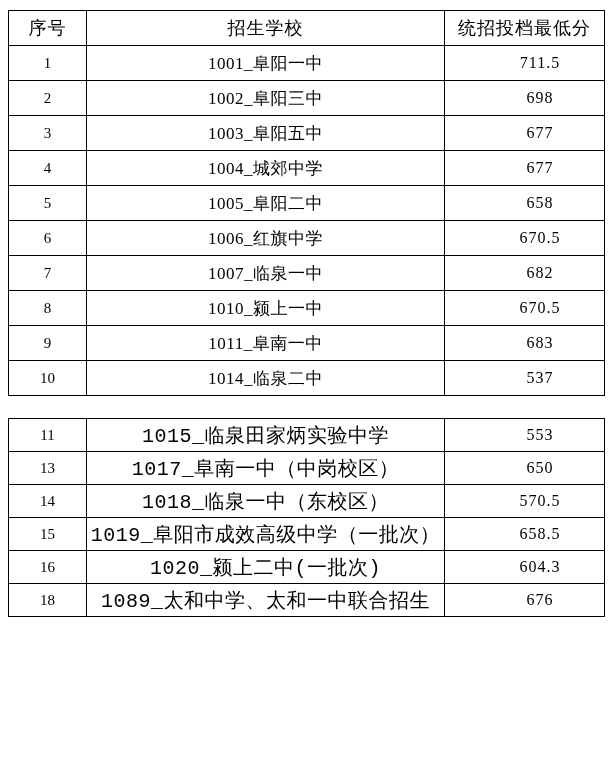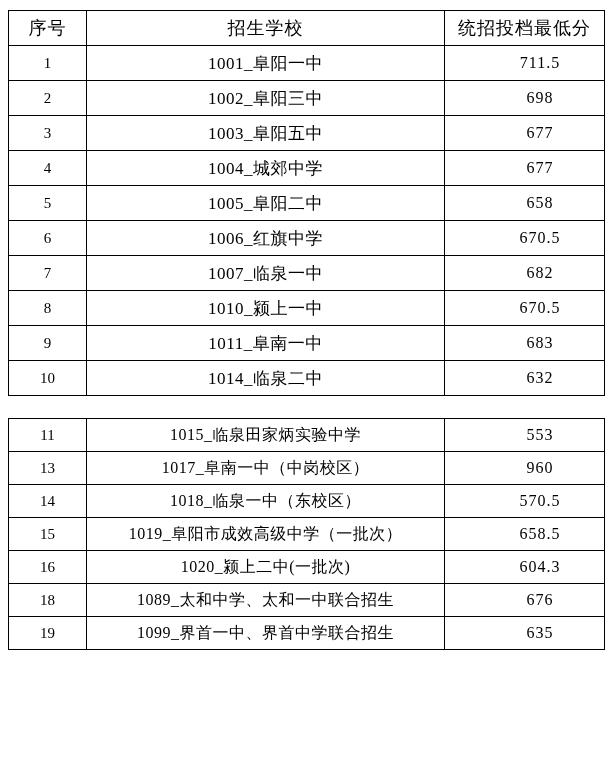--- a/index.html
+++ b/index.html
@@ -61,21 +61,21 @@
   tbody td.cell-score {
     font-size: 16px;
     letter-spacing: 1px;
     padding-left: 31px;
   }
   .gap {
     height: 22px;
   }
   
   table.table-b tbody td { height: 32px; }
-  table.table-b tbody td.cell-school { font-size: 16px; }
+  table.table-b tbody td.cell-school { font-size: 20px; font-family: Liberation Mono, monospace; }
 </style>
 </head>
 <body>
 
 <div class="page">
 
   <table class="score-table table-a">
     <colgroup>
       <col class="c-index">
       <col class="c-school">
@@ -130,21 +130,21 @@
         <td class="cell-score">670.5</td>
       </tr>
       <tr>
         <td class="cell-index">9</td>
         <td class="cell-school">1011_阜南一中</td>
         <td class="cell-score">683</td>
       </tr>
       <tr>
         <td class="cell-index">10</td>
         <td class="cell-school">1014_临泉二中</td>
-        <td class="cell-score">632</td>
+        <td class="cell-score">537</td>
       </tr>
     </tbody>
   </table>
 
   <div class="gap"></div>
 
   <table class="score-table table-b">
     <colgroup>
       <col class="c-index">
       <col class="c-school">
@@ -152,21 +152,21 @@
     </colgroup>
     <tbody>
       <tr>
         <td class="cell-index">11</td>
         <td class="cell-school">1015_临泉田家炳实验中学</td>
         <td class="cell-score">553</td>
       </tr>
       <tr>
         <td class="cell-index">13</td>
         <td class="cell-school">1017_阜南一中（中岗校区）</td>
-        <td class="cell-score">960</td>
+        <td class="cell-score">650</td>
       </tr>
       <tr>
         <td class="cell-index">14</td>
         <td class="cell-school">1018_临泉一中（东校区）</td>
         <td class="cell-score">570.5</td>
       </tr>
       <tr>
         <td class="cell-index">15</td>
         <td class="cell-school">1019_阜阳市成效高级中学（一批次）</td>
         <td class="cell-score">658.5</td>
@@ -174,21 +174,16 @@
       <tr>
         <td class="cell-index">16</td>
         <td class="cell-school">1020_颍上二中(一批次)</td>
         <td class="cell-score">604.3</td>
       </tr>
       <tr>
         <td class="cell-index">18</td>
         <td class="cell-school">1089_太和中学、太和一中联合招生</td>
         <td class="cell-score">676</td>
       </tr>
-      <tr>
-        <td class="cell-index">19</td>
-        <td class="cell-school">1099_界首一中、界首中学联合招生</td>
-        <td class="cell-score">635</td>
-      </tr>
     </tbody>
   </table>
 
 </div>
 
 </body></html>

